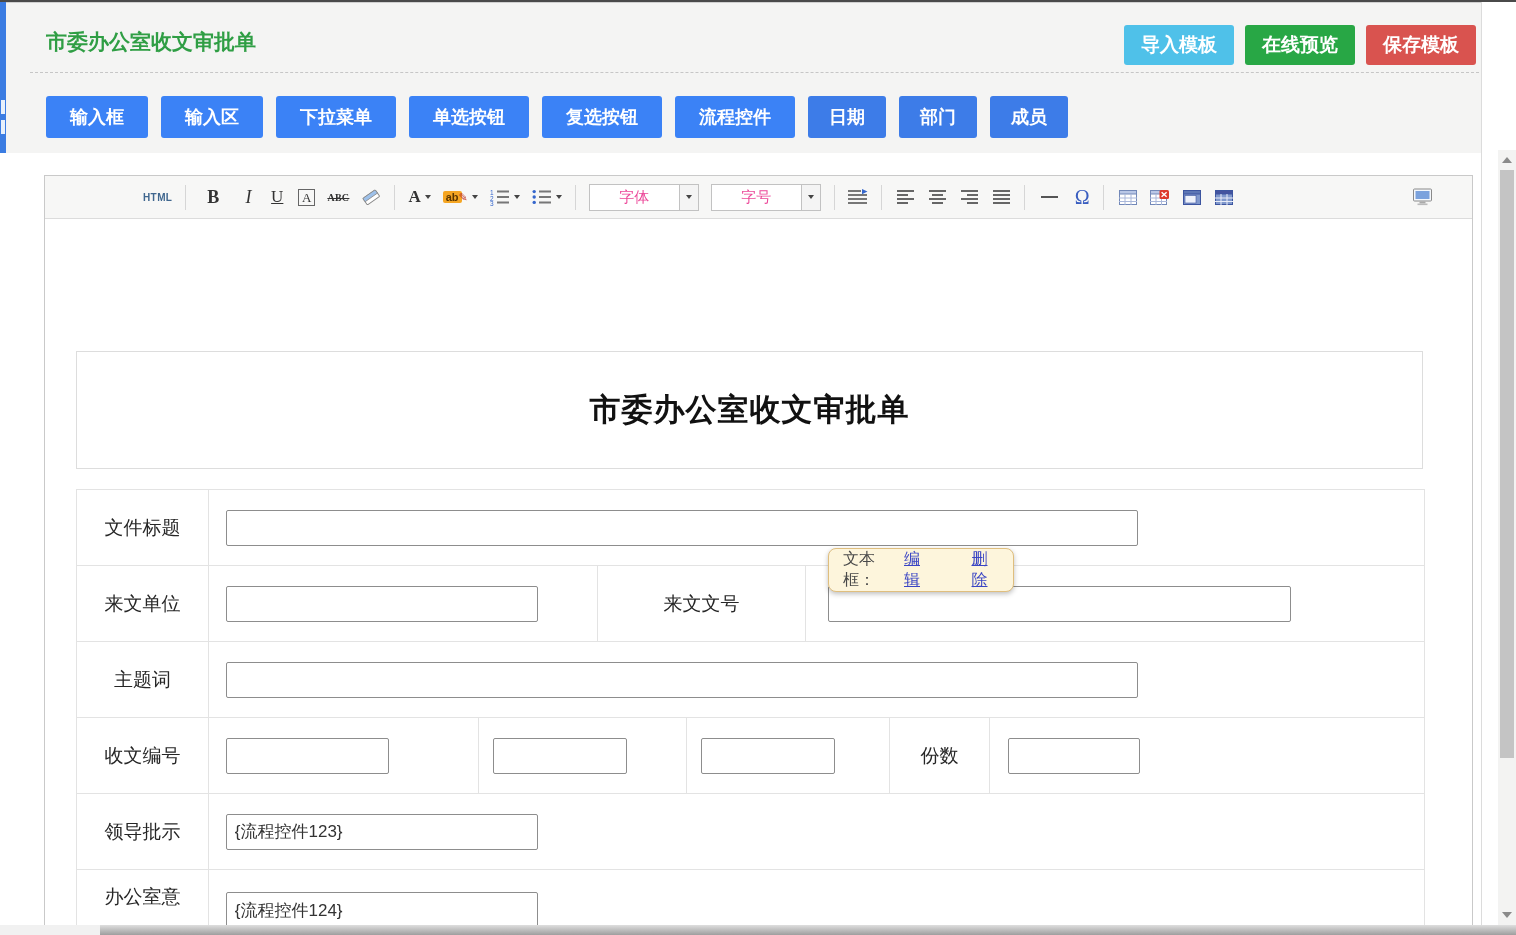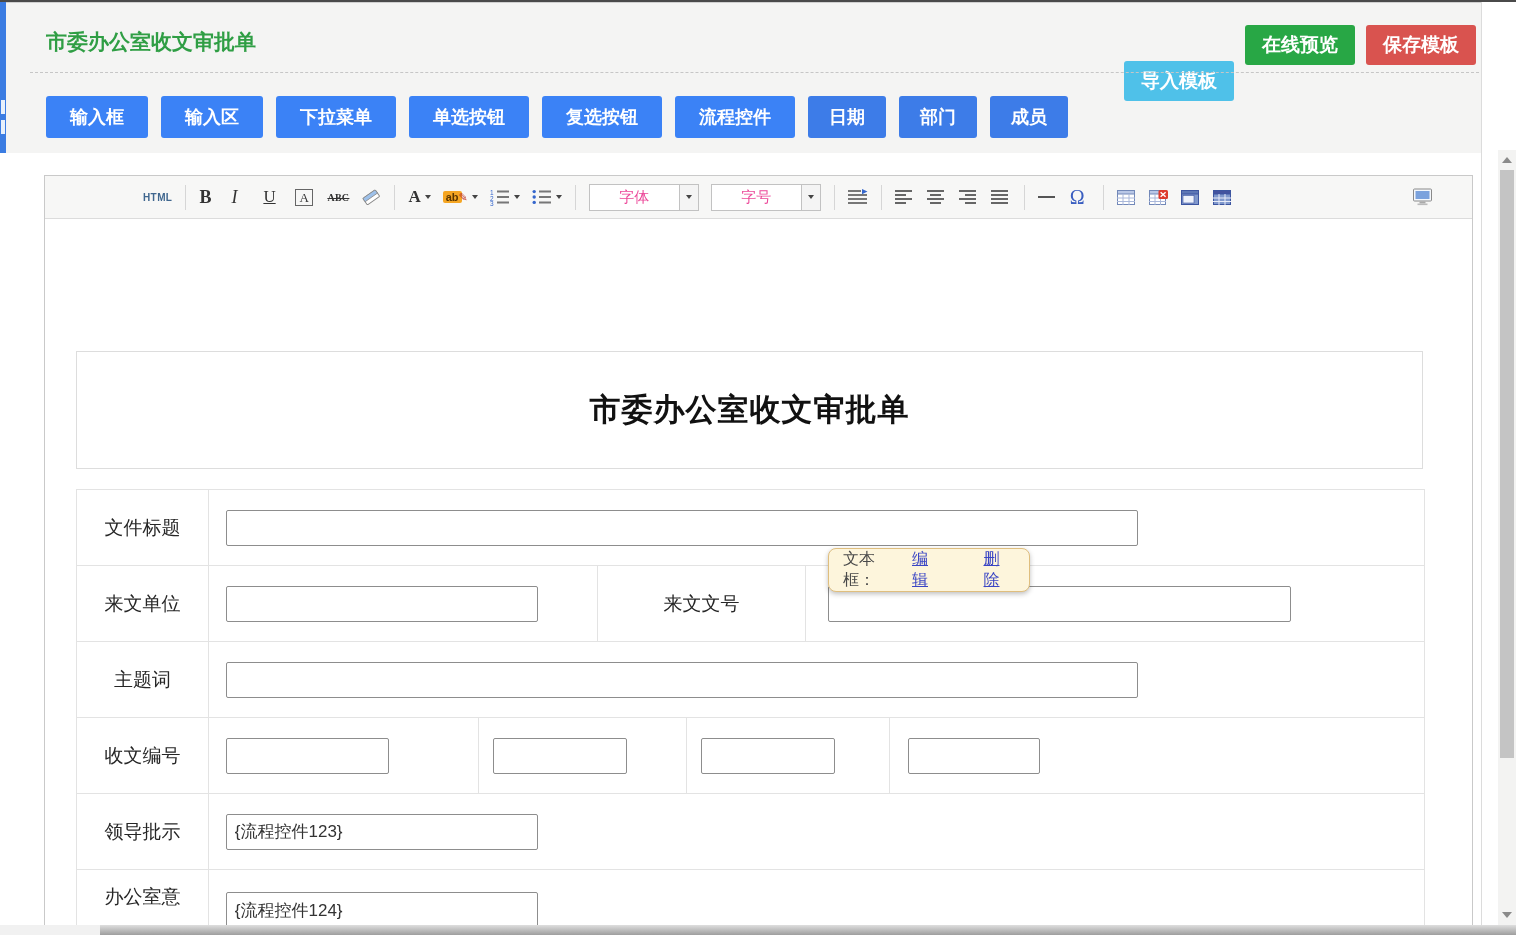--- a/index.html
+++ b/index.html
@@ -14,41 +14,41 @@
 
   
   .header-panel { position:absolute; left:6px; top:2px; width:1475px; height:151px;
     background:#f4f4f3; border-top:1px solid #d0d0d0; }
   .page-title { position:absolute; left:40px; top:25px; font-size:21px; font-weight:bold;
     color:#2f9e44; font-family:"Liberation Serif", serif; }
   .dashed-sep { position:absolute; left:24px; right:2px; top:69px; border-top:1px dashed #c6c6c6; }
   .top-actions { position:absolute; top:22px; right:5px; display:flex; gap:11px; }
   .top-btn { height:40px; padding:0 17px; border:none; border-radius:3px; color:#fff;
     font-size:19px; font-weight:bold; font-family:"Liberation Serif", serif; cursor:pointer; }
-  .btn-import  { background:#4fc1e9;margin-top:36px; }
+  .btn-import  { background:#4fc1e9; }
   .btn-preview { background:#28a745; }
   .btn-save    { background:#d9534f; }
 
   .component-row { position:absolute; left:40px; top:93px; display:flex; gap:13px; }
   .comp-btn { height:42px; padding:0 24px; border:none; border-radius:3px; color:#fff;
     font-size:18px; font-weight:bold; font-family:"Liberation Serif", serif; cursor:pointer; }
   .comp-light { background:#3b82f6; }
   .comp-dark  { background:#3d7ce8; padding:0 21px; }
 
   
   .content-region { position:absolute; left:0; top:153px; width:1498px; height:772px;
     overflow:hidden; background:#fff; }
 
   
   .editor { position:absolute; left:44px; top:22px; width:1429px; height:910px;
     border:1px solid #c9c9c9; background:#fff; }
   .toolbar { display:flex; align-items:center; height:43px; padding-left:92px;
     background:#f7f7f6; border-bottom:1px solid #dcdcdc; }
   .tb-btn { height:30px; min-width:26px; padding:0 3px; margin:0 3px; display:flex;
-    align-items:center; justify-content:flex-start; border-radius:3px; cursor:pointer; }
+    align-items:center; justify-content:flex-end; border-radius:3px; cursor:pointer; }
   .tb-sep { width:1px; height:25px; background:#d6d6d6; margin:0 7px; }
   .caret { width:0; height:0; border-left:3.5px solid transparent; border-right:3.5px solid transparent;
     border-top:4.5px solid #444; margin-left:4px; }
   .lt { font-family:"Liberation Serif", serif; color:#333; }
   .ico-html { font-size:10px; font-weight:bold; color:#40678f; letter-spacing:.4px; }
   .ico-b { font-size:18px; font-weight:bold; }
   .ico-i { font-size:18px; font-style:italic; }
   .ico-u { font-size:17px; text-decoration:underline; }
   .ico-boxa { font-size:13px; border:1px solid #666; padding:0 3px; line-height:15px; }
   .ico-abc { font-size:10px; font-weight:bold; text-decoration:line-through; letter-spacing:.3px; }
@@ -80,21 +80,21 @@
   .cell { border-right:1px solid #e3e3e3; display:flex; align-items:center; }
   .cell.last { border-right:none; }
   .cell.lbl { justify-content:center; font-size:19px; color:#262626; }
   .fld { height:36px; border:1px solid #8d8d8d; border-radius:2px; background:#fff;
     font-size:17px; color:#333; padding:0 8px; font-family:"Liberation Sans", sans-serif; }
   .r6 .cell { align-items:flex-start; }
   .r6 .cell.lbl { padding-top:14px; }
   .r6 .fld { margin-top:27px; }
 
   
-  .tooltip { position:absolute; left:828px; top:548px; width:202px; height:44px; z-index:40;
+  .tooltip { position:absolute; left:828px; top:548px; width:186px; height:44px; z-index:40;
     background:#fdf5dc; border:1px solid #dfbe7e; border-radius:8px;
     box-shadow:0 2px 5px rgba(0,0,0,.25); display:flex; align-items:center; padding:0 14px;
     font-family:"Liberation Serif", serif; font-size:16px; color:#4a4a4a; }
   .tooltip a { color:#3a45c4; text-decoration:underline; cursor:pointer; }
   .tooltip .edit { margin-left:6px; }
   .tooltip .del  { margin-left:40px; }
 
   
   .v-scroll { position:absolute; left:1498px; top:150px; width:18px; height:775px; background:#f3f3f2; }
   .v-arrow { position:absolute; left:0; width:18px; height:16px; display:flex;
@@ -346,20 +346,21 @@
           <div class="cell lbl" style="width:132px">收文编号</div>
           <div class="cell" style="width:270px">
             <input class="fld" style="width: 163px; margin-left: 17px;">
           </div>
           <div class="cell" style="width:208px">
             <input class="fld" style="width: 134px; margin-left: 14px;">
           </div>
           <div class="cell" style="width:203px">
             <input class="fld" style="width: 134px; margin-left: 14px;">
           </div>
+          <div class="cell lbl" style="width:100px">份数</div>
           <div class="cell last" style="width:204px">
             <input class="fld" style="width: 132px; margin-left: 18px;">
           </div>
         </div>
         <div class="trow" style="height:76px">
           <div class="cell lbl" style="width:132px">领导批示</div>
           <div class="cell last" style="width:1217px">
             <input class="fld" style="width: 312px; margin-left: 17px;" value="{流程控件123}">
           </div>
         </div>

